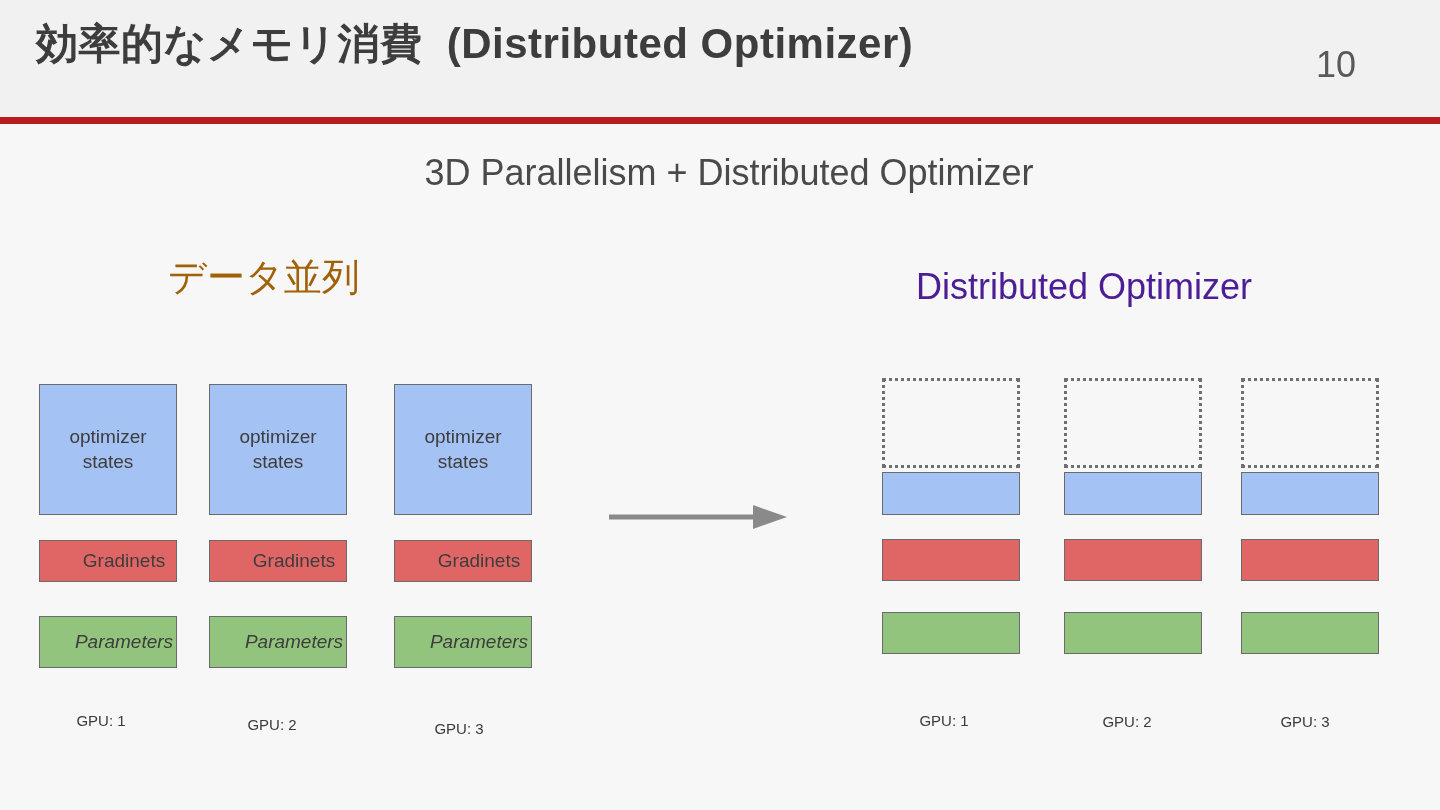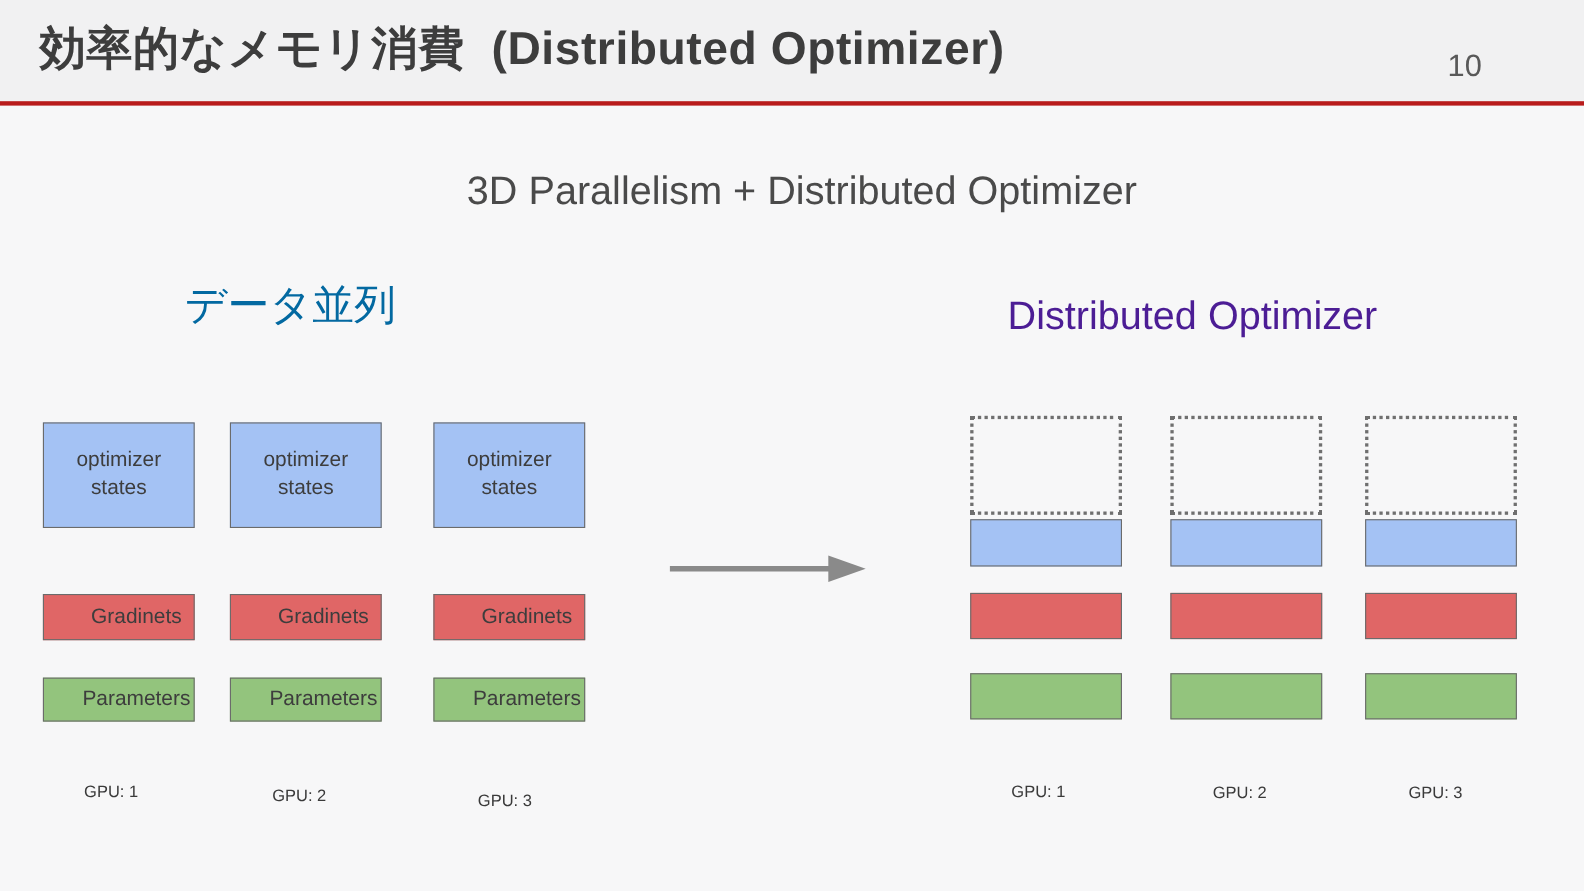--- a/index.html
+++ b/index.html
@@ -8,43 +8,43 @@
     font-family: "Liberation Sans", "DejaVu Sans", sans-serif;
     background: #f7f7f8;
   }
   .slide {
     position: relative; width: 1440px; height: 810px;
     background: #f7f7f8; overflow: hidden;
   }
 
   
   .header {
-    position: absolute; left: 0; top: 0; width: 1440px; height: 96px;
+    position: absolute; left: 0; top: 0; width: 1440px; height: 124px;
     background: #f1f1f2;
-    border-bottom: 4px solid #b91c1c;
+    border-bottom: 7px solid #b91c1c;
     box-sizing: border-box;
   }
   .title {
     position: absolute; left: 36px; top: 16px; margin: 0;
     font-size: 42px; font-weight: bold; color: #3d3d3d;
     letter-spacing: 0.5px; white-space: pre;
   }
   .page-num {
     position: absolute; left: 1316px; top: 44px;
-    font-size: 28px; color: #595959;
+    font-size: 36px; color: #595959;
   }
 
   
   .subtitle {
     position: absolute; left: 9px; top: 152px; width: 1440px;
     text-align: center; font-size: 36px; color: #4a4a4a;
   }
   .heading-jp {
     position: absolute; left: 168px; top: 252px;
-    font-size: 38px; color: #0369a1;
+    font-size: 38px; color: #a16207;
   }
   .heading-right {
     position: absolute; left: 916px; top: 266px;
     font-size: 36px; color: #4c1d95;
   }
 
   
   .box {
     position: absolute; left: 0; width: 138px;
     box-sizing: border-box;
@@ -52,23 +52,23 @@
     display: flex; align-items: center; justify-content: center;
     text-align: center;
     font-size: 19px; color: #3d3d3d; line-height: 1.3; padding-left: 32px;
   }
   .fill-blue  { background: #a4c2f4; }
   .fill-red   { background: #e06666; }
   .fill-green { background: #93c47d; }
 
   
   .lcol { position: absolute; top: 384px; width: 138px; height: 290px; }
-  .lcol .optimizer  { top: 0;     height: 96px; padding: 4px 14px; }
+  .lcol .optimizer  { top: 0;     height: 131px; padding: 4px 14px; }
   .lcol .gradients  { top: 156px; height: 42px; }
-  .lcol .parameters { top: 232px; height: 40px; }
+  .lcol .parameters { top: 232px; height: 52px; font-style: italic; }
   .lcol-1 { left: 39px; }
   .lcol-2 { left: 209px; }
   .lcol-3 { left: 394px; }
 
   
   .rcol { position: absolute; top: 378px; width: 138px; height: 290px; }
   .rcol .dotted {
     position: absolute; left: 0; top: 0; width: 138px; height: 90px;
     box-sizing: border-box;
     border: 3px dotted #6f6f6f; background: transparent;

